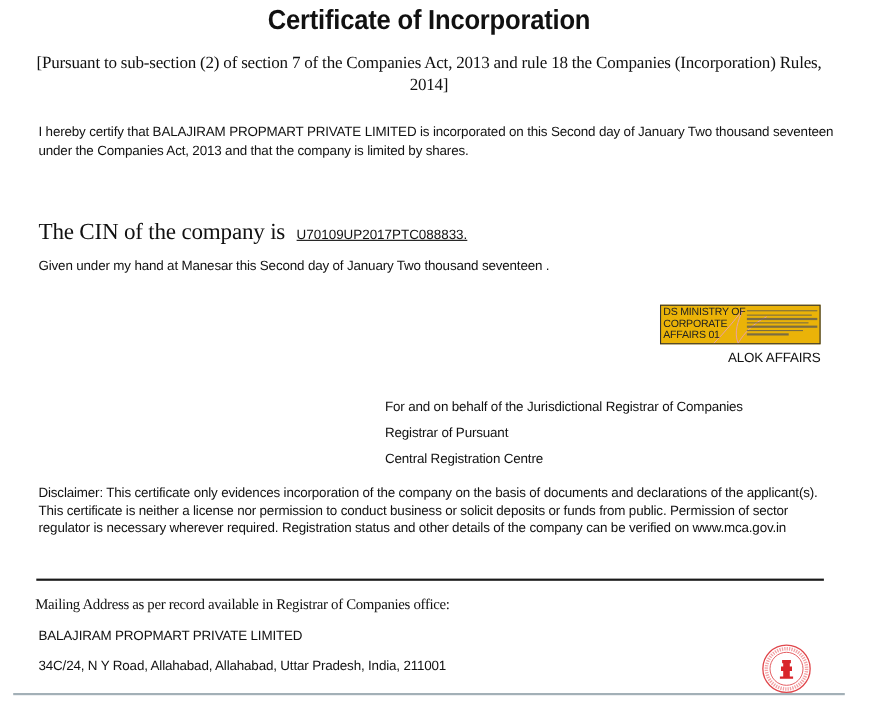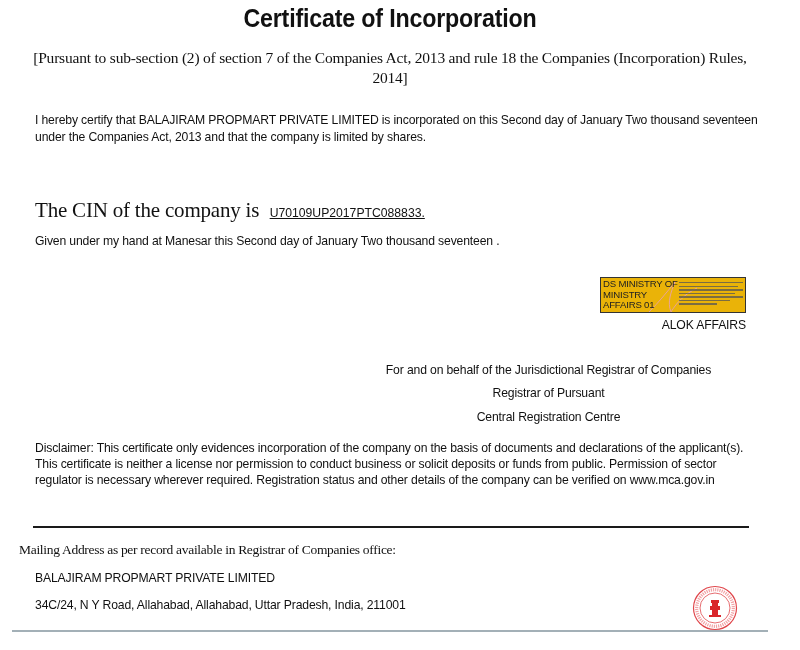--- a/index.html
+++ b/index.html
@@ -85,35 +85,35 @@
     opacity: 0.75;
   }
   .sig-stroke {
     position: absolute; left: 40px; top: 0; width: 60px; height: 36px;
   }
   .signer {
     left: 560px; top: 317px; width: 186px; text-align: right;
     white-space: nowrap;
   }
   .right-block {
-    left: 350px; width: 397px; text-align: center; white-space: nowrap;
+    left: 350px; width: 397px; text-align: left; white-space: nowrap;
   }
   .rb1 { top: 362px; }
   .rb2 { top: 385px; }
   .rb3 { top: 409px; }
   .disclaimer {
     left: 35px; top: 440px; width: 730px;
     font-size: 12.2px; line-height: 16px;
   }
   .rule-top {
     left: 33px; top: 526px; width: 716px; height: 2px;
     background: #1a1a1a;
   }
   .mailing-label {
-    left: 19px; top: 542px; white-space: nowrap;
+    left: 32px; top: 542px; white-space: nowrap;
     font-family: "Liberation Serif", serif;
     font-size: 13.5px;
     letter-spacing: -0.3px;
   }
   .mail-name {
     left: 35px; top: 570px; white-space: nowrap;
   }
   .mail-addr {
     left: 35px; top: 597px; white-space: nowrap;
   }
@@ -140,21 +140,21 @@
 </div>
 
 <div class="abs body-text given">Given under my hand at Manesar this Second day of January Two thousand seventeen .</div>
 
 <div class="abs sig-box">
   <svg class="sig-stroke" viewBox="0 0 60 36">
     <path d="M8 34 C 18 24, 26 14, 34 4 C 30 14, 26 24, 30 34 M30 34 C 36 24, 44 16, 56 10" fill="none" stroke="#e8a0a8" stroke-width="0.9"></path>
   </svg>
   <div class="sig-label">
     <div>DS MINISTRY OF</div>
-    <div>MINISTRY</div>
+    <div>CORPORATE</div>
     <div>AFFAIRS 01</div>
   </div>
   <div class="sig-fine">
     <div></div>
       <div style="width:92%"></div>
       <div></div>
       <div style="width:88%"></div>
       <div></div>
       <div style="width:80%"></div>
       <div style="width:60%"></div>

